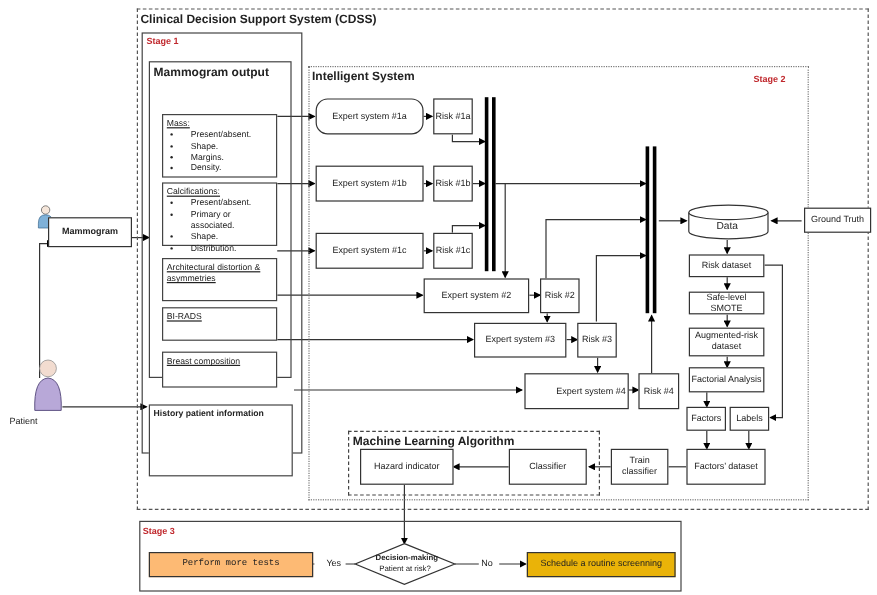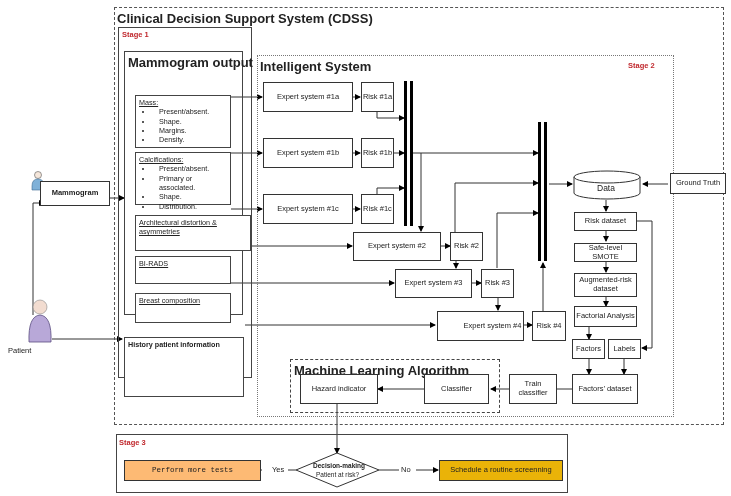--- a/index.html
+++ b/index.html
@@ -8,21 +8,21 @@
   svg { position: absolute; left: 0; top: 0; }
   .box { position: absolute; border: 1px solid #333; background: #fff; box-sizing: border-box;
          display: flex; align-items: center; justify-content: center; text-align: center;
          font-size: 7.5px; line-height: 1.15; }
   .thick { border-width: 1.5px; }
   .container { position: absolute; box-sizing: border-box; }
   .dashed { border: 1px dashed #555; }
   .dotted { border: 1px dotted #777; }
   .solid { border: 1px solid #444; }
   .dashdot { border: 1.5px dashed #444; }
-  .title { position: absolute; font-size: 13px; font-weight: bold; white-space: nowrap; }
+  .title { position: absolute; font-size: 10px; font-weight: bold; white-space: nowrap; }
   .stage { position: absolute; font-size: 7.5px; font-weight: bold; color: #c0282d; white-space: nowrap; }
   .feature { position: absolute; border: 1px solid #444; background: #fff; box-sizing: border-box;
              font-size: 7.2px; padding: 2px 3px; line-height: 1.3; margin-top: 25px; }
   .feature .head { text-decoration: underline; }
   .feature ul { margin: 0; padding-left: 14px; list-style: disc; }
   .feature li { margin: 0; padding-left: 6px; }
   .lbl { position: absolute; font-size: 7.5px; white-space: nowrap; }
   .bar { position: absolute; background: #000; width: 3px; }
 </style>
 </head>
@@ -142,21 +142,21 @@
 <div class="feature" style="left:135px;top:127px;width:96px;height:53px;">
   <div class="head">Calcifications:</div>
   <ul>
     <li>Present/absent.</li>
     <li>Primary or associated.</li>
     <li>Shape.</li>
     <li>Distribution.</li>
   </ul>
 </div>
 
-<div class="feature" style="left:135px;top:190px;width:116px;height:36px;">
+<div class="feature" style="left:135px;top:190px;width:96px;height:36px;">
   <div class="head">Architectural distortion &amp; asymmetries</div>
 </div>
 
 <div class="feature" style="left:135px;top:231px;width:96px;height:28px;">
   <div class="head">BI-RADS</div>
 </div>
 
 <div class="feature" style="left:135px;top:268px;width:96px;height:30px;">
   <div class="head">Breast composition</div>
 </div>
@@ -165,21 +165,21 @@
   <div style="font-weight:bold;">History patient information</div>
 </div>
 
 <div class="box" style="left:40px;top:181px;width:70px;height:25px;font-weight:bold;">Mammogram</div>
 <div class="lbl" style="left:8px;top:346px;">Patient</div>
 
 <div class="container dotted" style="left:257px;top:55px;width:417px;height:362px;"></div>
 <div class="title" style="left:260px;top:59px;">Intelligent System</div>
 <div class="stage" style="left:628px;top:61px;">Stage 2</div>
 
-<div class="box" style="left:263px;top:82px;width:90px;height:30px;">Expert system #1a</div>
+<div class="box" style="left:263px;top:82px;width:90px;height:30px;border-radius:10px;">Expert system #1a</div>
 <div class="box" style="left:263px;top:138px;width:90px;height:30px;">Expert system #1b</div>
 <div class="box" style="left:263px;top:194px;width:90px;height:30px;">Expert system #1c</div>
 <div class="box" style="left:353px;top:232px;width:88px;height:29px;">Expert system #2</div>
 <div class="box" style="left:395px;top:269px;width:77px;height:29px;">Expert system #3</div>
 <div class="box" style="left:437px;top:311px;width:87px;height:30px;padding-left:24px;">Expert system #4</div>
 
 <div class="box" style="left:361px;top:82px;width:33px;height:30px;">Risk #1a</div>
 <div class="box" style="left:361px;top:138px;width:33px;height:30px;">Risk #1b</div>
 <div class="box" style="left:361px;top:194px;width:33px;height:30px;">Risk #1c</div>
 <div class="box" style="left:450px;top:232px;width:33px;height:29px;">Risk #2</div>

